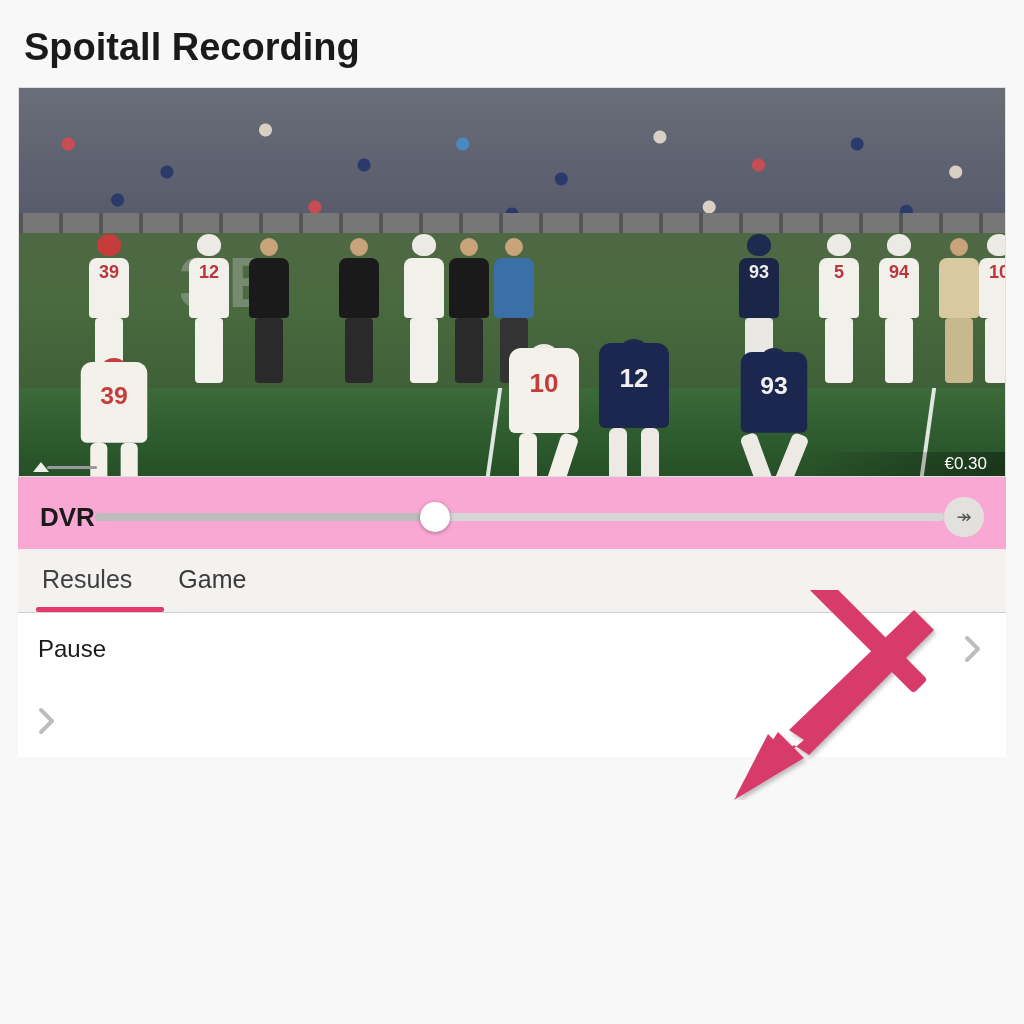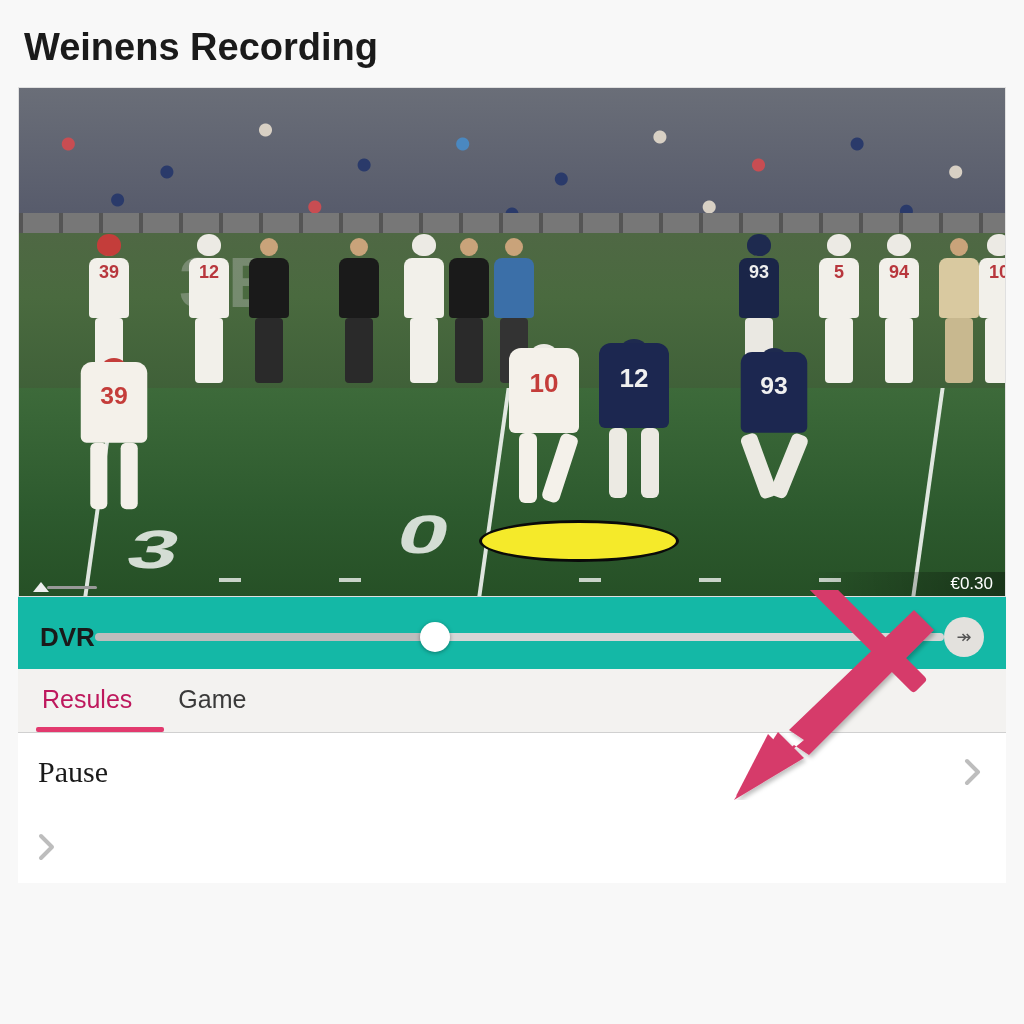--- a/index.html
+++ b/index.html
@@ -18,21 +18,21 @@
   margin: 8px 0 18px 6px;
 }
 .video-card {
   background: #fff;
   border-radius: 3px;
   overflow: visible;
 }
 .video-frame {
   position: relative;
   width: 100%;
-  height: 510px;
+  height: 390px;
   background: #556b4a;
   overflow: hidden;
   border: 1px solid #e0e0e0;
 }
 
 .crowd {
   position: absolute; inset: 0 0 auto 0; height: 140px;
   background:
     radial-gradient(circle at 5% 40%, #c84d52 6px, transparent 7px),
     radial-gradient(circle at 15% 60%, #2a3a6a 6px, transparent 7px),
@@ -99,77 +99,76 @@
 .mp-head{ width:30px; height:28px; border-radius:50%; margin:0 auto 2px; }
 .mp-num{ position:absolute; top:20px; left:0; right:0; text-align:center; font-weight:800; font-size:26px; }
 .mp-white .mp-body{ background:#f4f1ea; } .mp-white .mp-leg{ background:#f4f1ea; }
 .mp-white .mp-num{ color:#c43d3a; }
 .mp-navy .mp-body{ background:#1c2750; } .mp-navy .mp-leg{ background:#eceae3; }
 .mp-navy .mp-num{ color:#f0f0f0; }
 
 .video-strip{
   position:absolute; left:0; right:0; bottom:0; height:24px;
   background:linear-gradient(90deg, rgba(0,0,0,0.0), rgba(0,0,0,0.0) 80%, rgba(0,0,0,0.35));
-  display:flex; align-items:center; justify-content:flex-end; padding:0 12px;
+  display:flex; align-items:center; justify-content:flex-end; padding:0 18px;
   color:#fff; font-size:17px; font-weight:500;
 }
 .video-strip .marker{
   position:absolute; left:14px; bottom:4px; width:0; height:0;
   border-left:8px solid transparent; border-right:8px solid transparent; border-bottom:10px solid #eee;
 }
 .video-strip .thin-prog{
   position:absolute; left:28px; bottom:7px; width:50px; height:3px; background:#999; border-radius:2px;
 }
 
 .dvr-row{
   display:flex; align-items:center; 
-  padding:20px 22px 12px 22px; background:#14b8a6;
+  padding:20px 22px 12px 22px; background:#f9a8d4;
 }
 .dvr-label{ font-size:26px; font-weight:700; color:#1a1a1a; }
 .slider-track{
   flex:1; height:8px; border-radius:6px;
   background:linear-gradient(90deg,#bdbdbd 0%,#bdbdbd 40%,#d6d6d6 40%,#d6d6d6 100%);
   position:relative;
 }
 .slider-thumb{
   position:absolute; left:40%; top:50%; transform:translate(-50%,-50%);
   width:30px; height:30px; border-radius:50%; background:#fff;
   box-shadow:0 1px 4px rgba(0,0,0,0.35);
 }
 .skip-btn{
   width:40px; height:40px; border-radius:50%; background:#e3e1dd;
   display:flex; align-items:center; justify-content:center; color:#555; font-size:18px;
 }
 
 .tabs{ display:flex; gap:42px; padding:10px 22px 0 22px; background:#f3f2f0; position:relative; }
 .tab{ font-size:25px; color:#3a3a3a; padding:6px 2px 18px; cursor:pointer; }
-.tab.active{ font-weight:500; color:#be185d; }
+.tab.active{ font-weight:500; color:#404040; }
 .tab-underline{
   position:absolute; left:18px; bottom:0; width:128px; height:5px; background:#e23a6e; border-radius:2px;
 }
 .tabs-divider{ height:1px; background:#d0d0d0; box-shadow:0 1px 0 #fff; }
 
 .arrow-anno{
   position:absolute; right:70px; top:590px; pointer-events:none; z-index:50;
 }
 
 .list{ background:#fff; }
 .list-row{
   display:flex; align-items:center; justify-content:space-between;
-  padding:22px 24px 22px 20px; font-size:30px; color:#1a1a1a;
+  padding:22px 24px 22px 20px; font-size:24px; color:#1a1a1a;
   border-bottom:0;
-  font-family:Liberation Serif, serif;
 }
 .chev{ color:#bdbdbd; }
 .chev svg{ display:block; }
 </style>
 </head>
 <body>
 
-<h1 class="page-title">Weinens Recording</h1>
+<h1 class="page-title">Spoitall Recording</h1>
 
 <div class="video-card">
 
   <div class="video-frame">
     <div class="crowd"></div>
     <div class="barrier"></div>
     <div class="sideline"></div>
 
     <div class="person p-white" style="left:70px">
       <div class="helmet h-red"></div>

